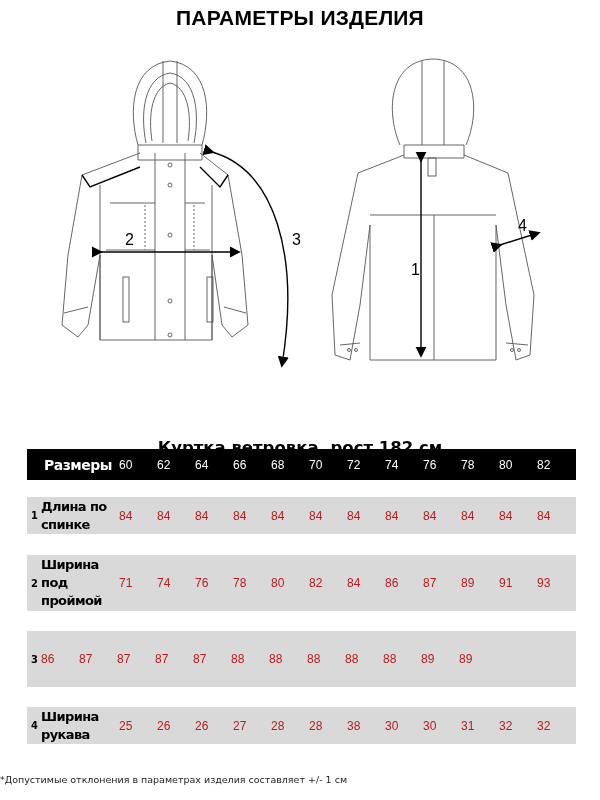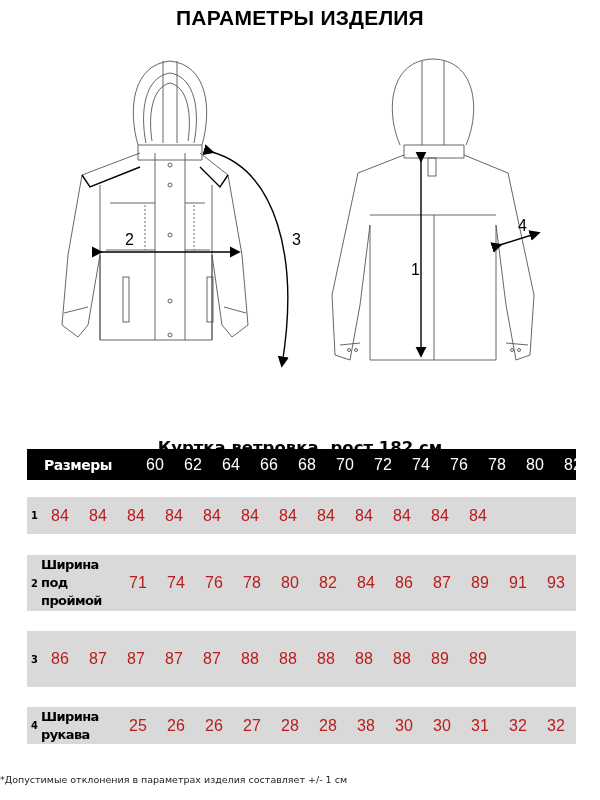--- a/index.html
+++ b/index.html
@@ -15,34 +15,34 @@
     .drawings { position: absolute; left: 60px; top: 55px; width: 490px; height: 340px; }
     .drawings svg { width: 100%; height: 100%; }
 
     .subtitle {
       position: absolute; left: 0; top: 410px; width: 600px; text-align: center;
       font-family: "DejaVu Sans", sans-serif; font-weight: bold; font-size: 16.5px; margin-top: 28px;
     }
 
     .size-table { position: absolute; left: 27px; width: 549px; }
     .tr { position: absolute; left: 0; width: 549px; display: flex; align-items: center; }
-    .tr.header { top: 449px; height: 31px; background: #000; color: #fff; gap: 17px; }
+    .tr.header { top: 449px; height: 31px; background: #000; color: #fff; }
     .tr.row { background: #d9d9d9; }
     .idx {
       width: 14px; text-align: right; font-size: 11px; font-weight: bold;
       font-family: "DejaVu Sans Condensed", "DejaVu Sans", sans-serif; padding-right: 3px;
       flex: none;
     }
     .label {
       width: 78px; flex: none; font-size: 13px; font-weight: bold; line-height: 18px;
       font-family: "DejaVu Sans", sans-serif; letter-spacing: -0.6px;
     }
     .header .label { font-size: 14px; padding-left: 17px; width: 92px; letter-spacing: -0.5px; }
     .cells { display: flex; flex: 1; }
-    .cell { width: 38px; text-align: center; font-size: 16px; font-family: "Liberation Sans", sans-serif; }
+    .cell { width: 38px; font-size: 12px; font-family: "Liberation Sans", sans-serif; }
     .header .cell { color: #fff; }
     .row .cell { color: #b91c1c; }
 
     .note {
       position: absolute; left: 0; top: 774px; width: 600px; text-align: left;
       font-size: 9.5px; font-family: "DejaVu Sans", sans-serif; color: #222;
     }
   </style>
 </head>
 <body>
@@ -145,20 +145,24 @@
       <div class="cell">78</div>
       <div class="cell">80</div>
       <div class="cell">82</div>
     </div>
   </div>
 </div>
 
 <div class="size-table" id="rows">
     <div class="tr row" style="top: 497px; height: 37px;">
       <div class="idx">1</div>
+      <div class="label">
+        <div>Длина по</div>
+        <div>спинке</div>
+      </div>
       <div class="cells">
         <div class="cell">84</div>
         <div class="cell">84</div>
         <div class="cell">84</div>
         <div class="cell">84</div>
         <div class="cell">84</div>
         <div class="cell">84</div>
         <div class="cell">84</div>
         <div class="cell">84</div>
         <div class="cell">84</div>

